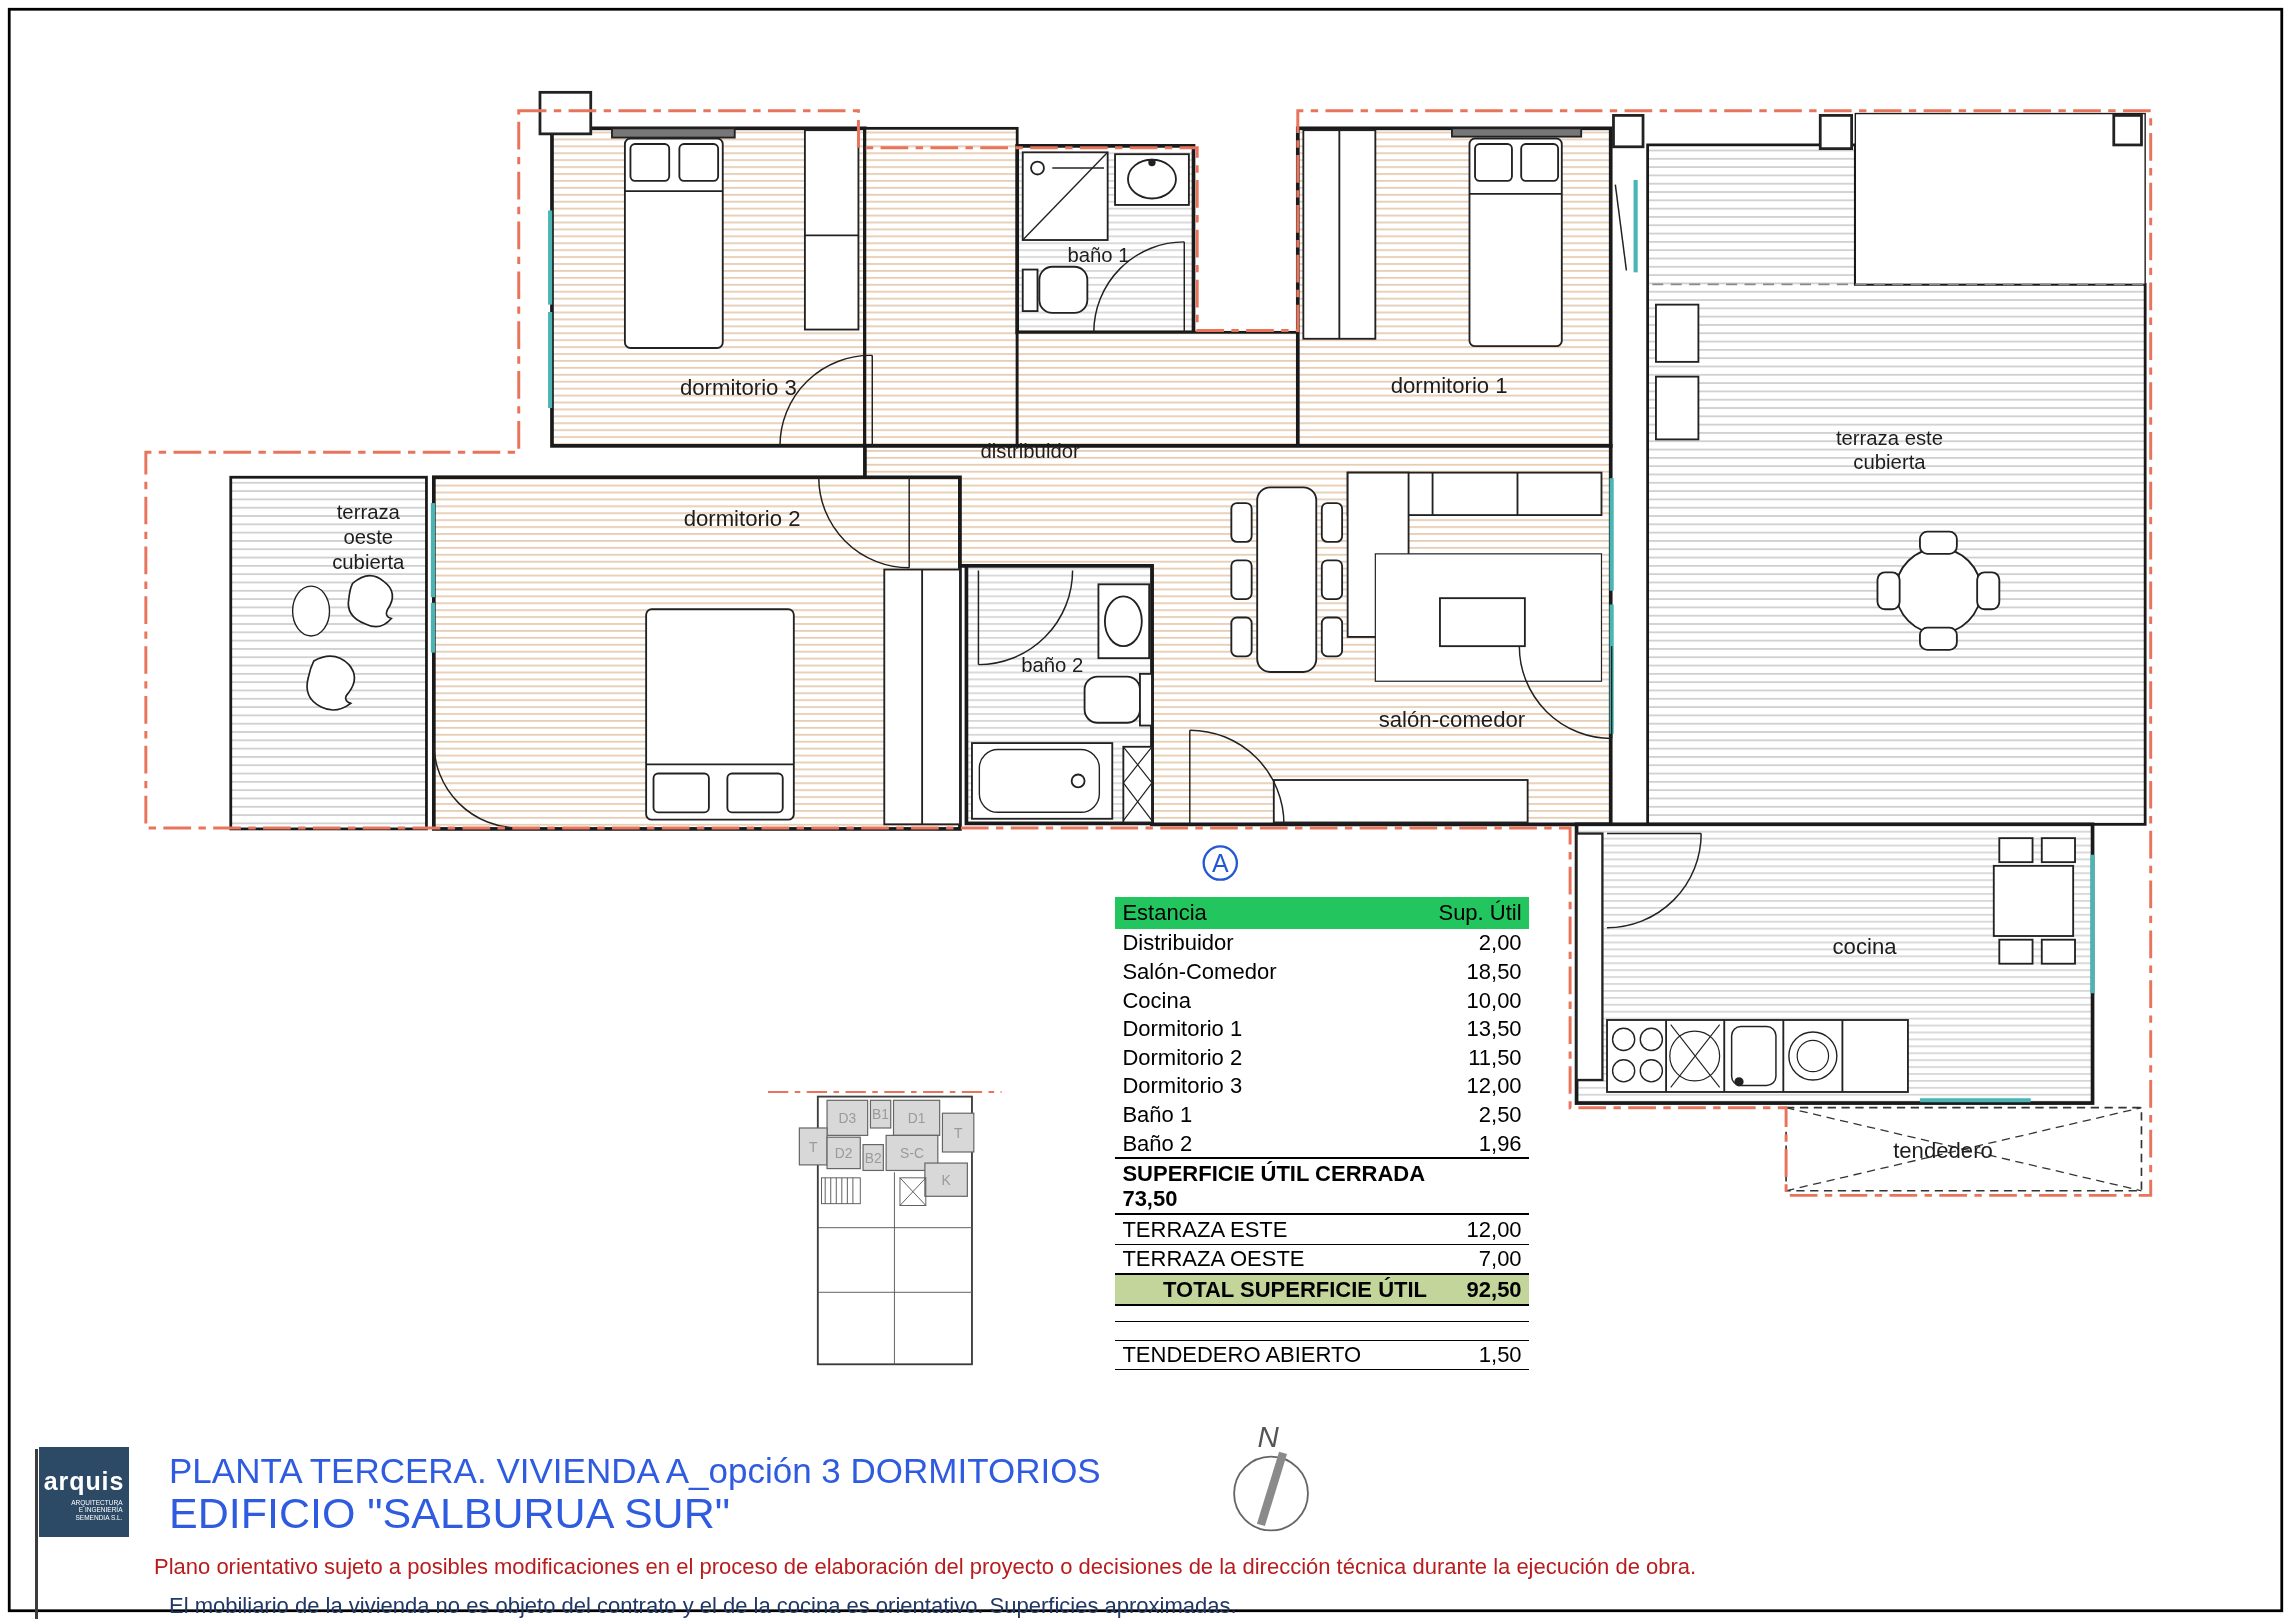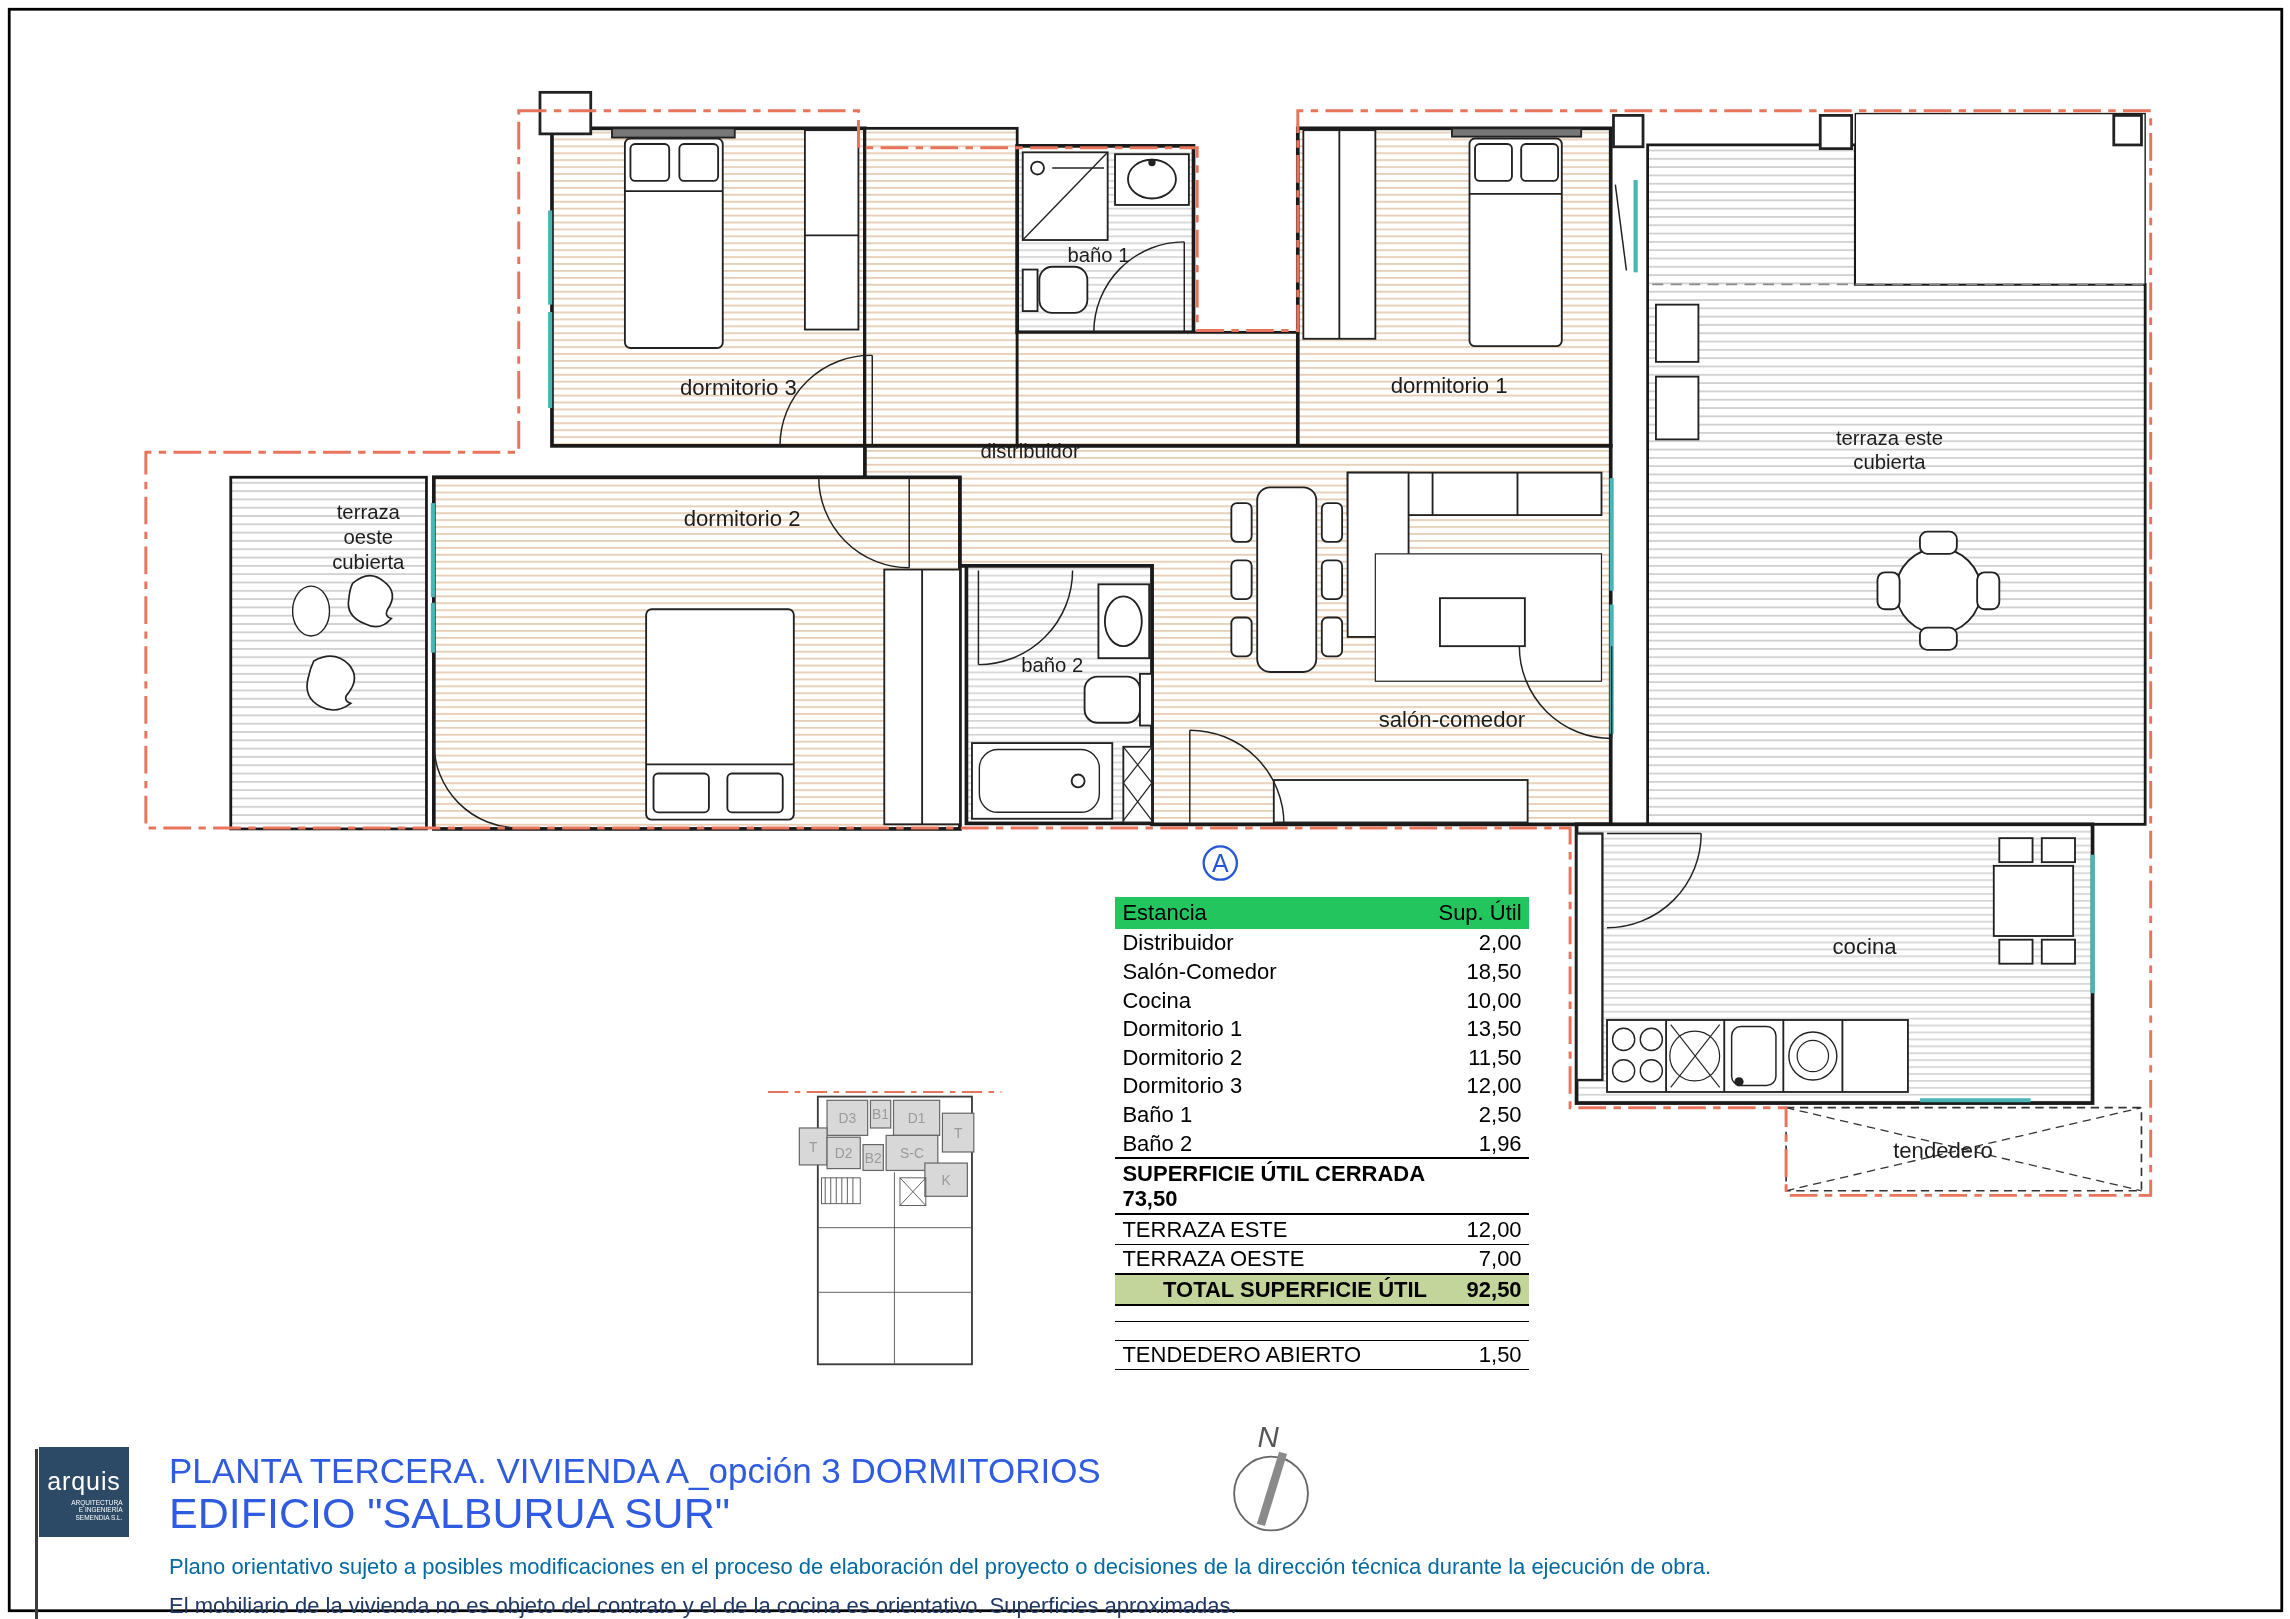--- a/index.html
+++ b/index.html
@@ -17,26 +17,26 @@
   #areas .bold{font-weight:bold;}
   #areas .line-top-thick{border-top:2.8px solid #000;flex-direction:column;}
   #areas .line-bot-thick{border-bottom:2.8px solid #000;}
   #areas .line-bot-thin{border-bottom:1.4px solid #000;}
   #areas .total{background:#c3d59b;border-top:2.8px solid #000;border-bottom:2.8px solid #000;padding-left:48px;}
   #areas .gap{height:14.8px;border-bottom:1.8px solid #000;}
   #areas .tendrow{border-bottom:1.4px solid #000;margin-top:18px;border-top:0.9px solid #000;}
   
   #titleblock{position:absolute;left:0;top:1421px;width:2291px;height:198px;}
   #logo{position:absolute;left:39px;top:26px;width:90px;height:90px;background:#2c4a66;color:#fff;}
-  #logo .big{font-size:25px;font-weight:normal;letter-spacing:0.9px;text-align:center;margin-top:20px;}
+  #logo .big{font-size:25px;font-weight:bold;letter-spacing:0.9px;text-align:center;margin-top:20px;}
   #logo .sub{font-size:6.5px;text-align:right;padding-right:6.5px;line-height:7.4px;margin-top:2.8px;}
   #logo-tail{position:absolute;left:35px;top:28px;width:2.8px;height:175px;background:#3c3c3c;}
   #tb-line1{position:absolute;left:169px;top:29.5px;font-size:35px;color:#2e5be0;}
   #tb-line2{position:absolute;left:169px;top:68px;font-size:43px;color:#2e5be0;}
-  #tb-disc1{position:absolute;left:169px;top:133px;font-size:22px;color:#0369a1;}
+  #tb-disc1{position:absolute;left:154px;top:133px;font-size:22px;color:#b91c1c;}
   #tb-disc2{position:absolute;left:169px;top:172px;font-size:22px;color:#1f3864;}
 </style>
 </head>
 <body>
 
 <div id="page">
 
 <svg width="2291" height="1620" viewBox="0 0 2482 1755" xmlns="http://www.w3.org/2000/svg">
   <defs>
     <pattern id="tanH" width="10" height="7.5" patternUnits="userSpaceOnUse">

